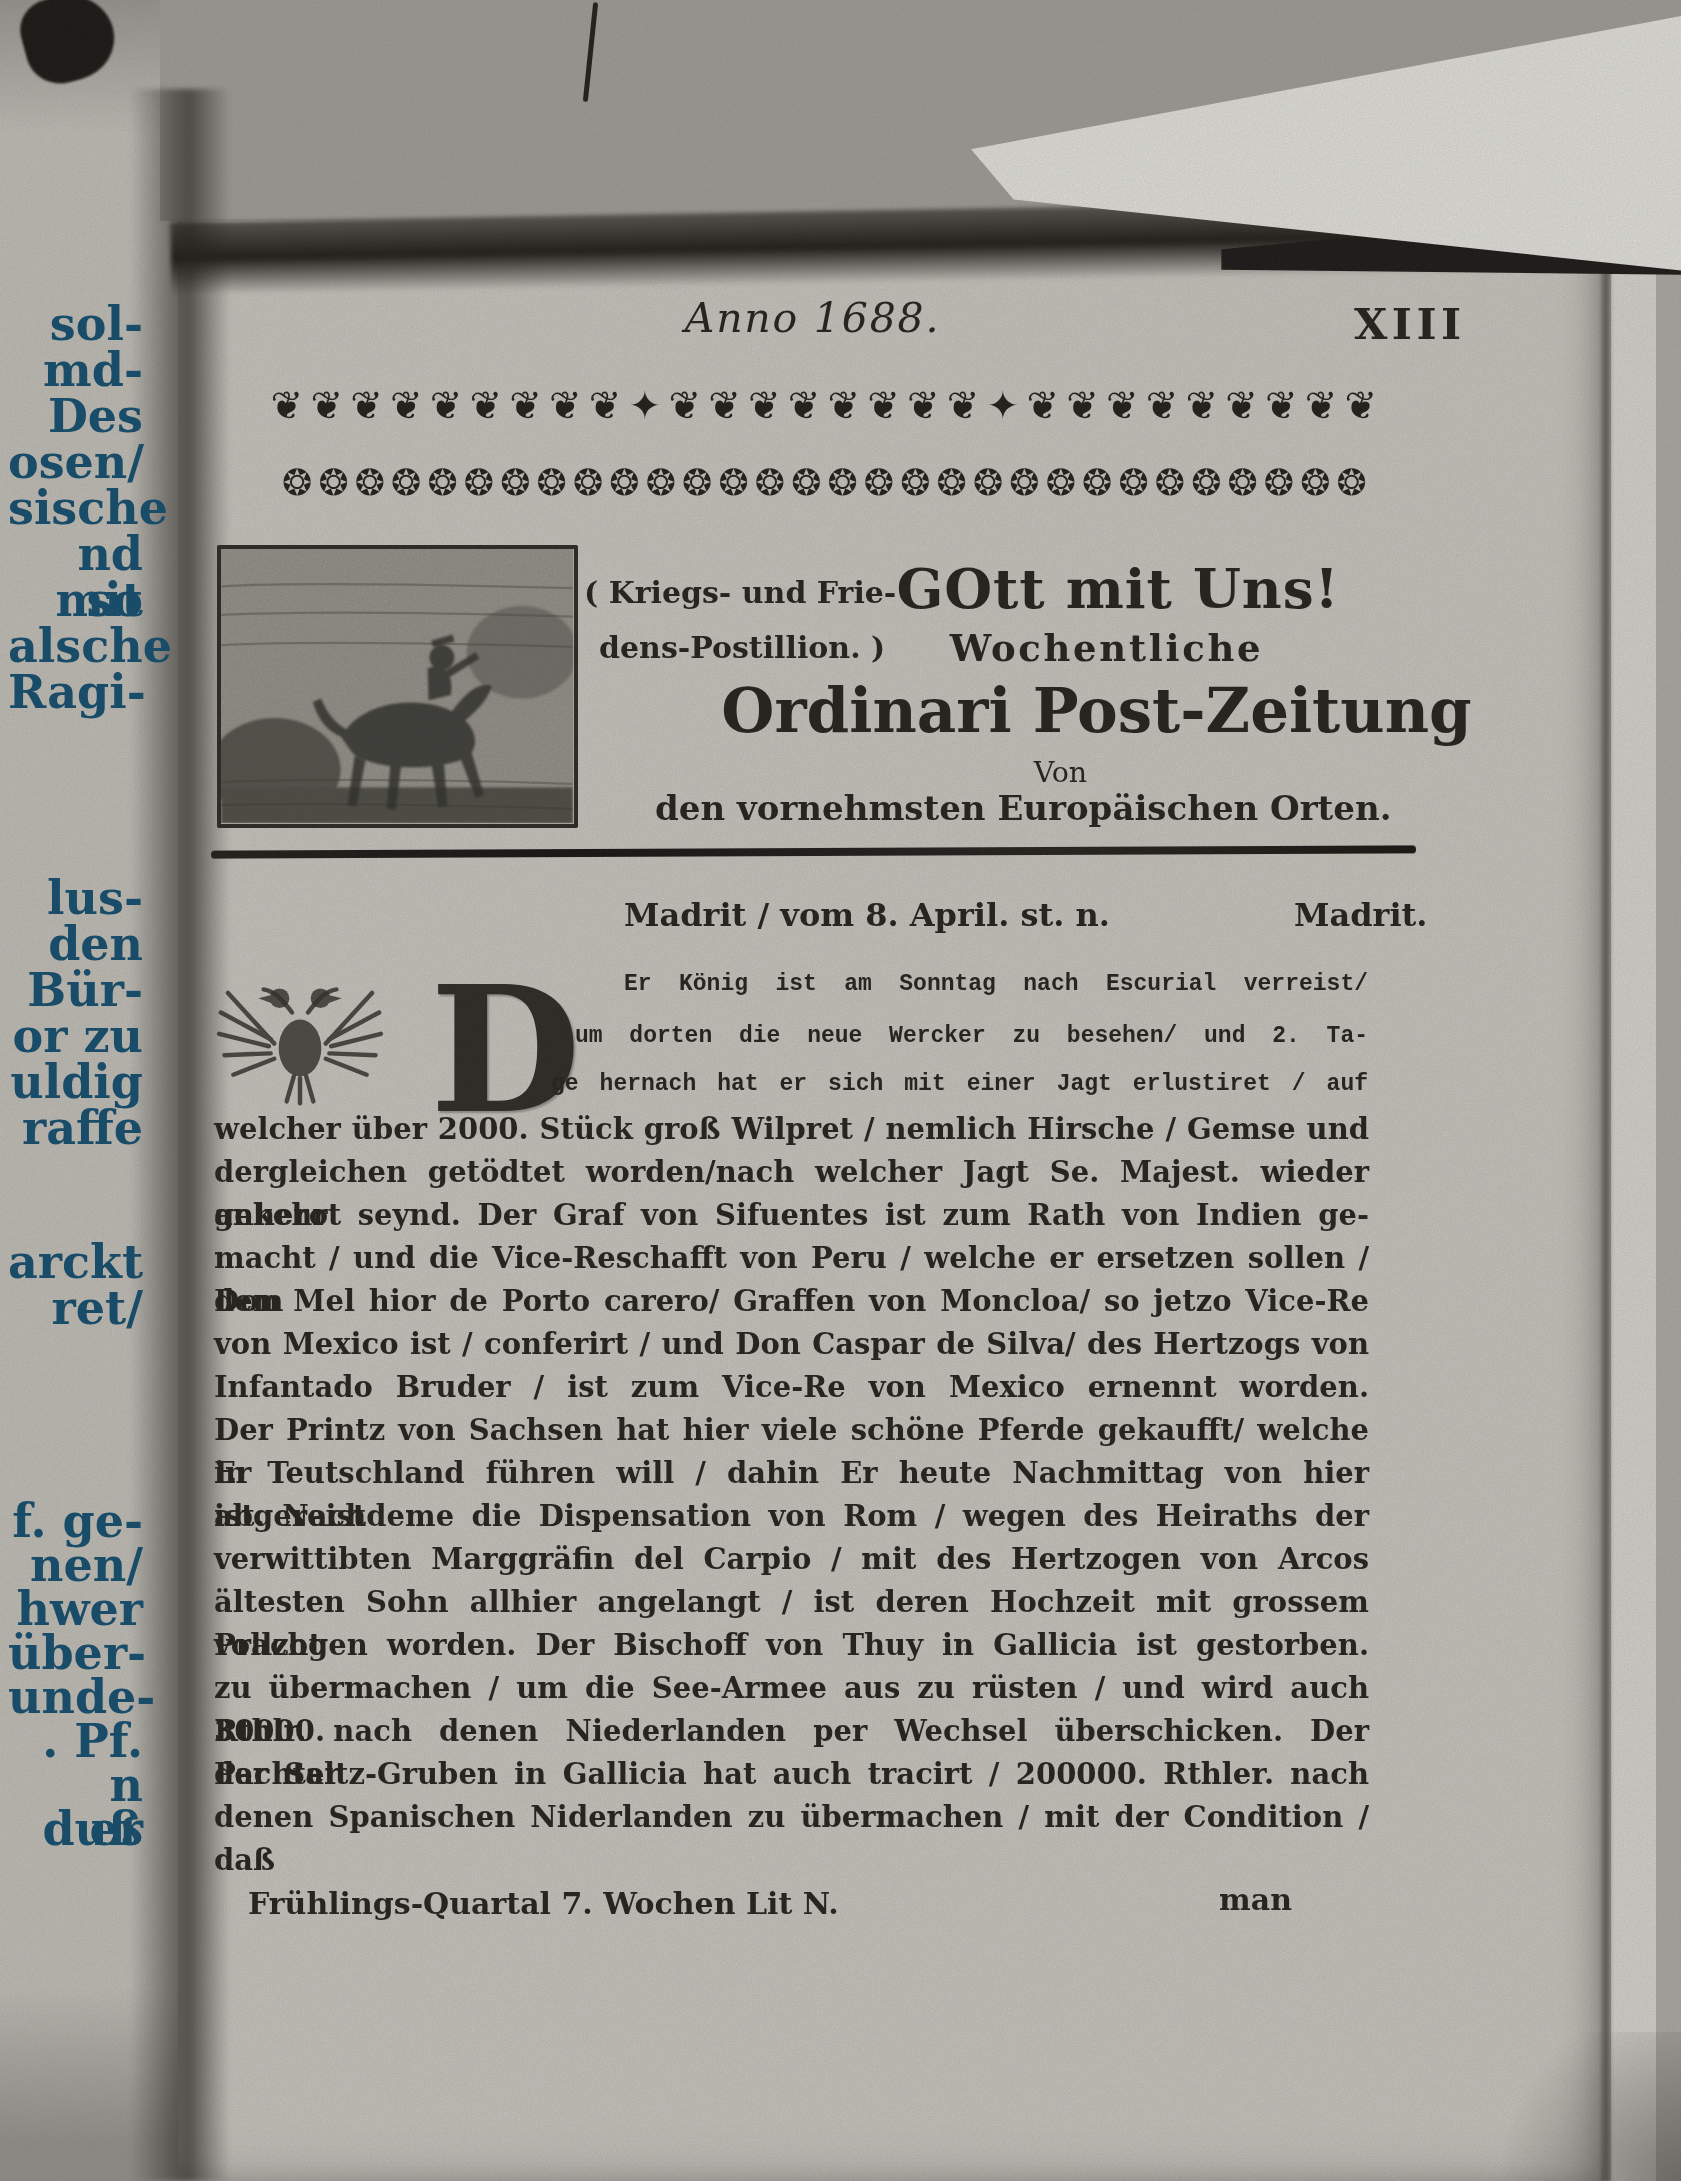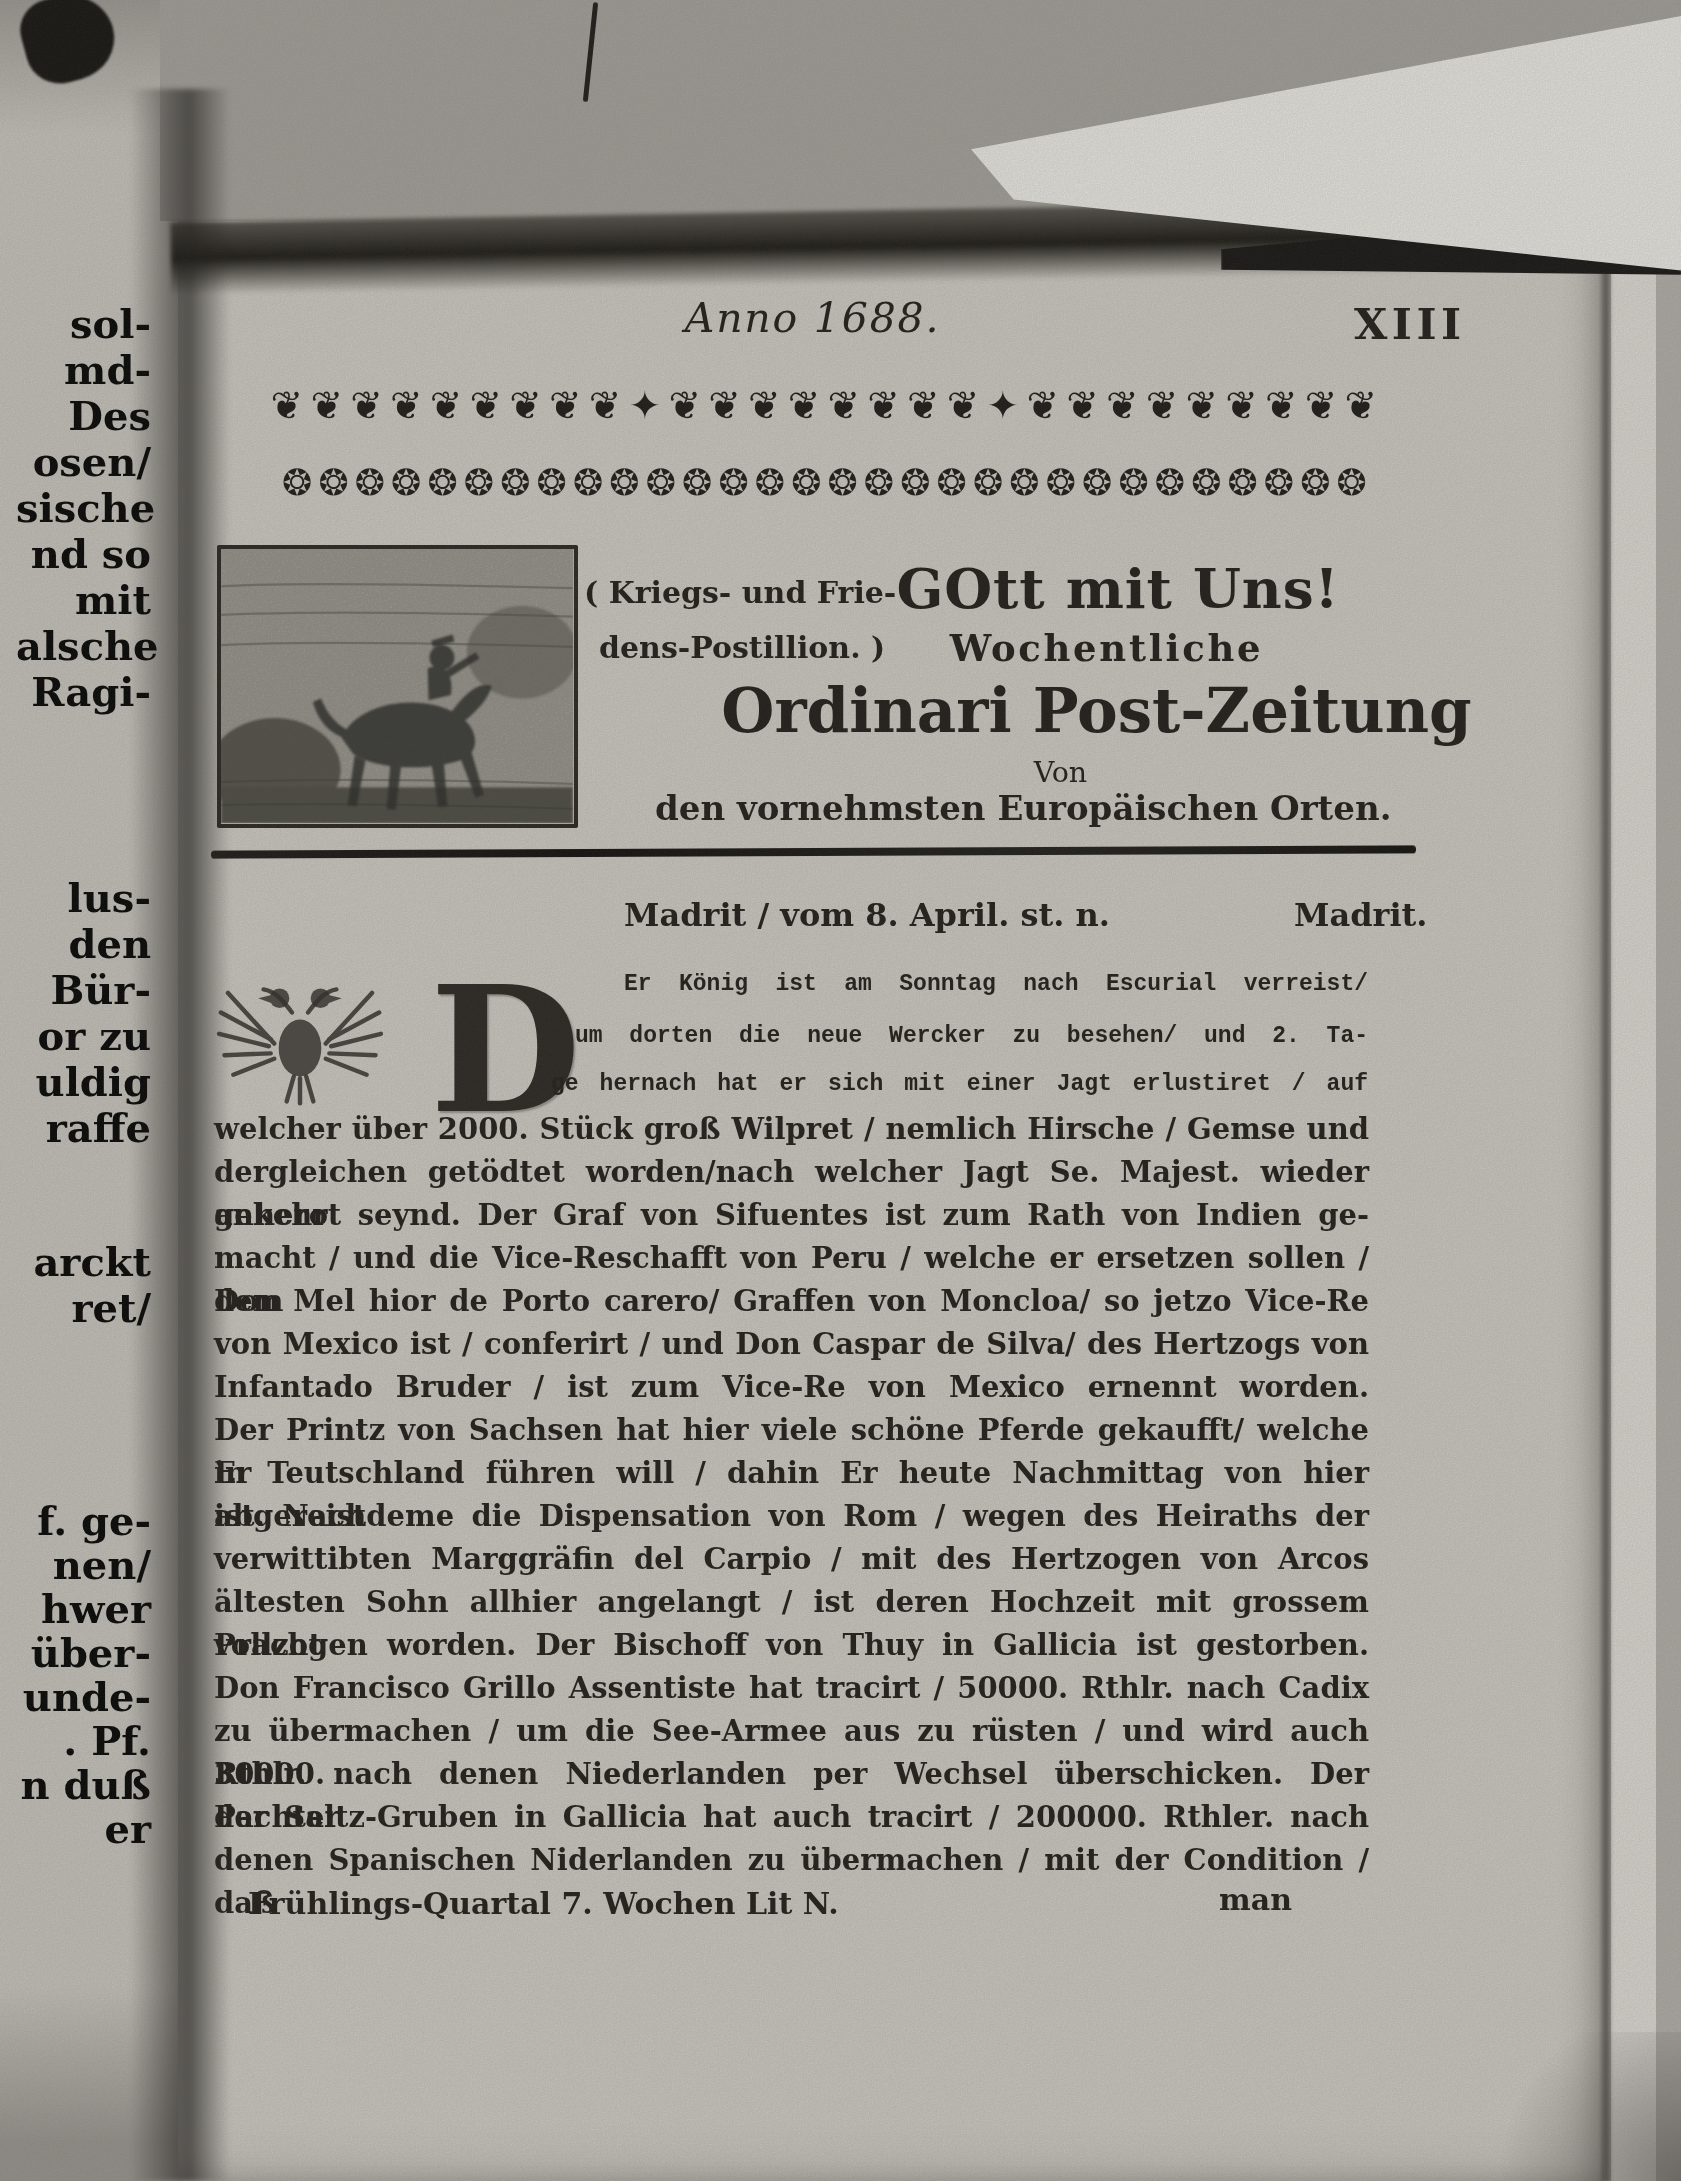--- a/index.html
+++ b/index.html
@@ -35,22 +35,22 @@
       filter:blur(2.7px);}
   .corner-shade{left:1426px;top:2032px;width:256px;height:150px;z-index:13;
       background:radial-gradient(circle at 100% 100%,rgba(60,57,52,.55),rgba(60,57,52,0) 62%);}
   .ink-blob{left:23px;top:-5.3px;width:91px;height:86px;background:#12100d;z-index:18;
       border-radius:40% 60% 55% 45%;transform:rotate(-15deg);filter:blur(1.3px);}
   .pen-stroke{left:588px;top:1.8px;width:4.5px;height:100px;background:#1a1814;z-index:18;
       border-radius:2.7px;transform:rotate(6deg);filter:blur(0.4px);}
   .grain{left:0;top:0;width:1682px;height:2181px;z-index:40;pointer-events:none;opacity:.22;}
 
   
-  .frag-block{left:16px;width:135px;text-align:right;padding-right:3.6px;z-index:20;
-      font-weight:bold;font-size:40px;color:#000000;}
+  .frag-block{left:8px;width:135px;text-align:right;padding-right:3.6px;z-index:20;
+      font-weight:bold;font-size:46px;color:#0c4a6e;}
   .frag-line{height:46px;line-height:46px;}
   #frag-a{top:301px;} #frag-b{top:875px;} #frag-c{top:1239px;} #frag-d{top:1499px;}
   #frag-d .frag-line{height:44px;line-height:44px;}
 
   
   .anno{left:209px;top:294px;width:1207px;text-align:center;z-index:20;
       font-style:italic;font-weight:normal;font-size:41px;letter-spacing:1.8px;}
   .pagenum{left:1354px;top:299px;z-index:20;font-size:43px;font-weight:bold;letter-spacing:4.5px;}
   .orn{left:208px;width:1239px;text-align:center;z-index:20;color:#191713;white-space:nowrap;overflow:hidden;}
   .orn1{top:383px;font-size:39px;letter-spacing:7.1px;}
@@ -259,21 +259,20 @@
       <div class="article-line">macht / und die Vice-Reschafft von Peru / welche er ersetzen sollen / dem</div>
       <div class="article-line">Don Mel hior de Porto carero/ Graffen von Moncloa/ so jetzo Vice-Re</div>
       <div class="article-line">von Mexico ist / conferirt / und Don Caspar de Silva/ des Hertzogs von</div>
       <div class="article-line">Infantado Bruder / ist zum Vice-Re von Mexico ernennt worden.</div>
       <div class="article-line">Der Printz von Sachsen hat hier viele schöne Pferde gekaufft/ welche Er</div>
       <div class="article-line">in Teutschland führen will / dahin Er heute Nachmittag von hier abgereist</div>
       <div class="article-line">ist.  Nachdeme die Dispensation von Rom / wegen des Heiraths der</div>
       <div class="article-line">verwittibten Marggräfin del Carpio / mit des Hertzogen von Arcos</div>
       <div class="article-line">ältesten Sohn allhier angelangt / ist deren Hochzeit mit grossem Pracht</div>
       <div class="article-line">vollzogen worden.   Der Bischoff von Thuy in Gallicia ist gestorben.</div>
-      <div class="article-line">Don Francisco Grillo Assentiste hat tracirt / 50000. Rthlr. nach Cadix</div>
       <div class="article-line">zu übermachen / um die See-Armee aus zu rüsten / und wird auch 30000.</div>
       <div class="article-line">Rthlr. nach denen Niederlanden per Wechsel überschicken.  Der Pachter</div>
       <div class="article-line">der Saltz-Gruben in Gallicia hat auch tracirt / 200000. Rthler. nach</div>
       <div class="article-line">denen Spanischen Niderlanden zu übermachen / mit der Condition / daß</div>
     </div>
 
   <div class="abs footer-line">Frühlings-Quartal 7. Wochen Lit N.</div>
   <div class="abs catchword">man</div>
 
   <svg class="abs grain" width="1682" height="2181" viewBox="0 0 1887 2448">

